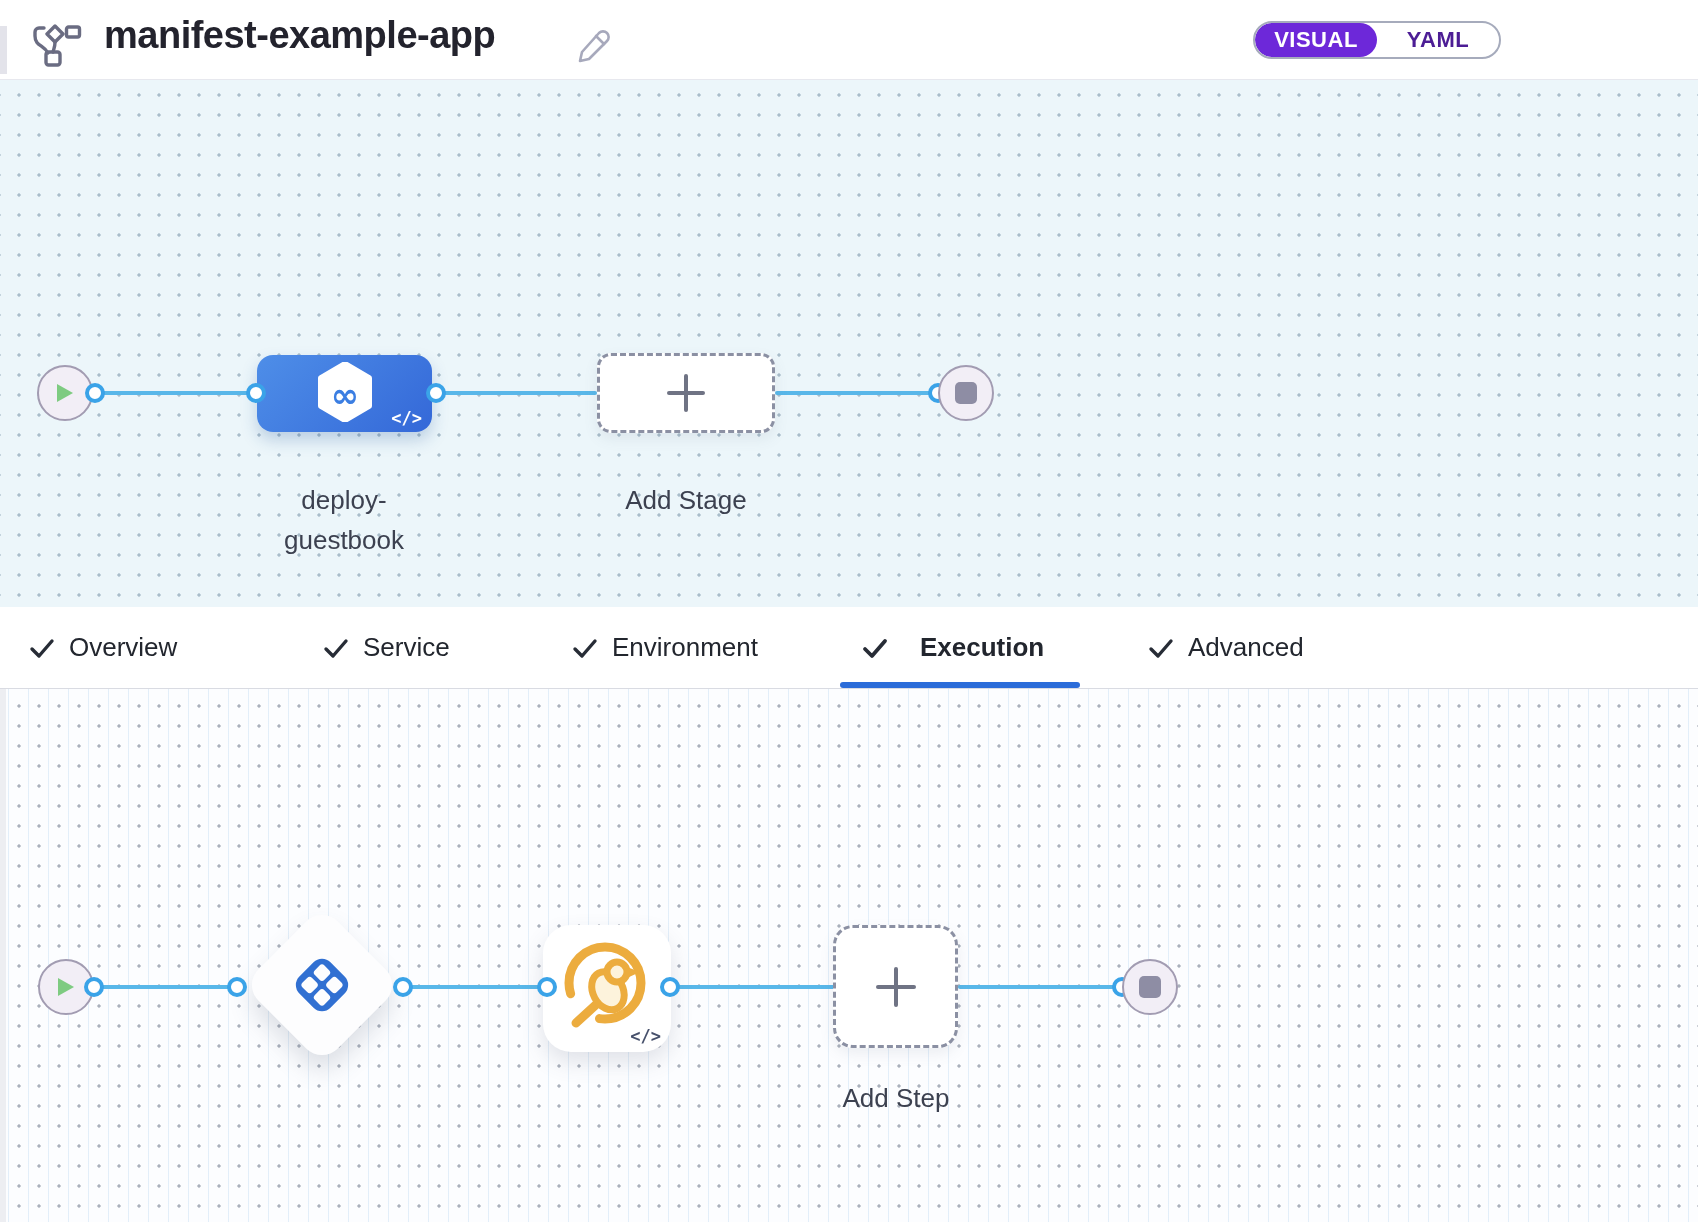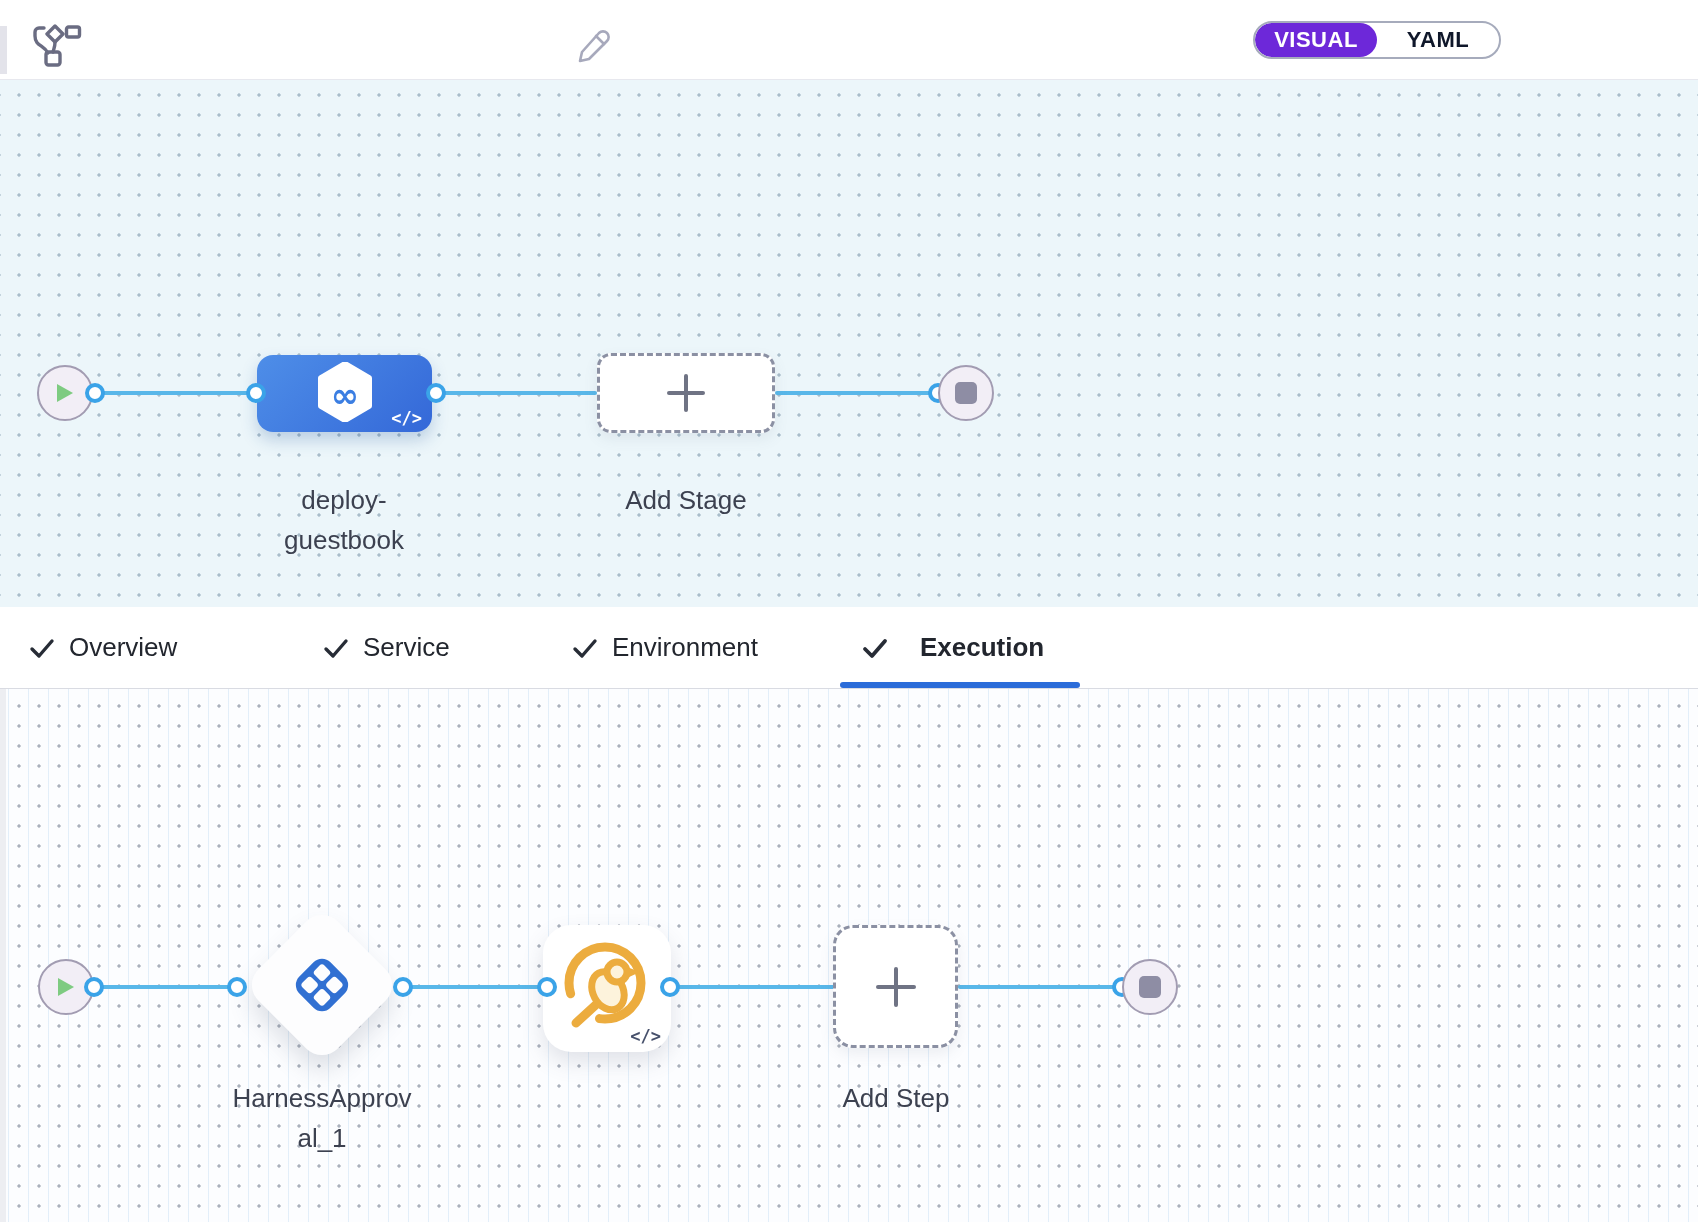--- a/index.html
+++ b/index.html
@@ -13,21 +13,21 @@
   .pipeline-icon { position:absolute; left:30px; top:24px; }
   .page-title { position:absolute; left:104px; top:14px; font-size:38px; font-weight:700;
                 color:#23232d; letter-spacing:-0.5px; }
   .edit-icon { position:absolute; left:576px; top:28px; cursor:pointer; }
   .view-toggle { position:absolute; left:1253px; top:21px; width:248px; height:38px;
                  border:2px solid #a6abbc; border-radius:20px; background:#fff;
                  display:flex; align-items:stretch; overflow:hidden; }
   .view-toggle .seg { flex:1; display:flex; align-items:center; justify-content:center;
                       font-size:22px; font-weight:700; letter-spacing:0.5px; cursor:pointer; }
   .view-toggle .seg.sel { background:#6d28d9; color:#ffffff; border-radius:18px; }
-  .view-toggle .seg.unsel { color:#0f172a; }
+  .view-toggle .seg.unsel { color:#4c1d95; }
 
   
   .canvas-top { position:relative; width:1698px; height:527px; background-color:#ecf6fa;
     background-image:radial-gradient(circle, #a9bdca 1.5px, transparent 1.7px);
     background-size:20px 20px; background-position:9px 5px; }
   .canvas-bottom { position:relative; width:1698px; height:533px; background-color:#fcfdff;
     background-image:
       linear-gradient(to right, rgba(110,175,225,0.18) 1px, transparent 1px),
       radial-gradient(circle, #aab1bc 1.5px, transparent 1.7px);
     background-size:20px 100%, 20px 20px; background-position:8px 0, 9px 7px; }
@@ -85,20 +85,21 @@
   <div class="edge-sliver-top"></div>
   <span class="pipeline-icon">
     <svg width="52" height="46" viewBox="0 0 52 46" fill="none" stroke="#6a6c82" stroke-width="3.4" stroke-linecap="round" stroke-linejoin="round">
       <path d="M14 4 H9 a4 4 0 0 0 -4 4 v4 c0 10 9 9 13 17"></path>
       <path d="M25 18 c0 5 -1 6 -2 10"></path>
       <path d="M25 2 L33 10 L25 18 L17 10 Z"></path>
       <rect x="36.5" y="3" width="13" height="10" rx="2"></rect>
       <rect x="16" y="28" width="14" height="13" rx="2.5"></rect>
     </svg>
   </span>
+  <div class="page-title">manifest-example-app</div>
   <span class="edit-icon">
     <svg width="34" height="38" viewBox="0 0 34 38" fill="none" stroke="#a7a9bc" stroke-width="2.6" stroke-linecap="round" stroke-linejoin="round">
       <path d="M23 5 a4 4 0 0 1 8 8 L13 31 l-9 2 2 -9 Z"></path>
       <path d="M20 8 l8 8"></path>
     </svg>
   </span>
   <div class="view-toggle">
     <div class="seg sel">VISUAL</div>
     <div class="seg unsel">YAML</div>
   </div>
@@ -162,20 +163,26 @@
     <svg width="26" height="26" viewBox="0 0 26 26">
       <polyline points="3,14 10,21 23,6" fill="none" stroke="#272c36" stroke-width="3.4" stroke-linecap="round" stroke-linejoin="round"></polyline>
     </svg>
     <span>Service</span>
   </div>
   <div class="tab active" style="left:862px;gap:32px;">
     <svg width="26" height="26" viewBox="0 0 26 26">
       <polyline points="3,14 10,21 23,6" fill="none" stroke="#272c36" stroke-width="3.8" stroke-linecap="round" stroke-linejoin="round"></polyline>
     </svg>
     <span>Execution</span>
+  </div>
+  <div class="tab" style="left:1148px;">
+    <svg width="26" height="26" viewBox="0 0 26 26">
+      <polyline points="3,14 10,21 23,6" fill="none" stroke="#272c36" stroke-width="3.4" stroke-linecap="round" stroke-linejoin="round"></polyline>
+    </svg>
+    <span>Advanced</span>
   </div>
   <div class="tab-underline"></div>
 </div>
 
 <div class="canvas-bottom">
   <div class="edge-sliver-bottom"></div>
 
   <div class="conn" style="left:94px;  top:296px; width:143px;"></div>
   <div class="conn" style="left:403px; top:296px; width:145px;"></div>
   <div class="conn" style="left:670px; top:296px; width:165px;"></div>
@@ -223,15 +230,14 @@
       <line x1="23" y1="5" x2="23" y2="41" stroke="#6f7384" stroke-width="4" stroke-linecap="round"></line>
       <line x1="5" y1="23" x2="41" y2="23" stroke="#6f7384" stroke-width="4" stroke-linecap="round"></line>
     </svg>
   </div>
 
   <div class="port" style="left:1112px; top:288px;"></div>
   <div class="end-node" style="left:1122px; top:270px;">
     <div class="stop-square"></div>
   </div>
 
-  <div class="node-label break-label" style="left:229px; top:389px; width:186px;">HarnessApproval_1</div>
   <div class="node-label" style="left:796px; top:389px; width:200px;">Add Step</div>
 </div>
 
 </body></html>

